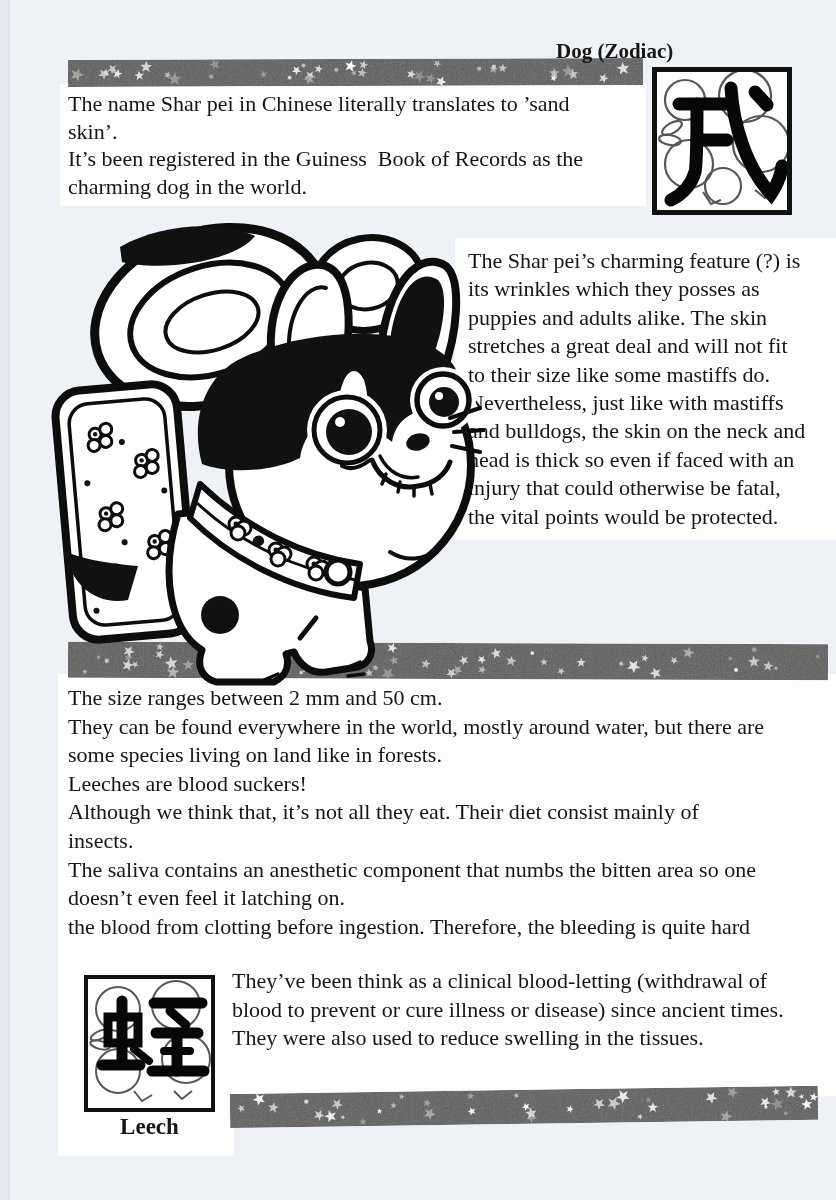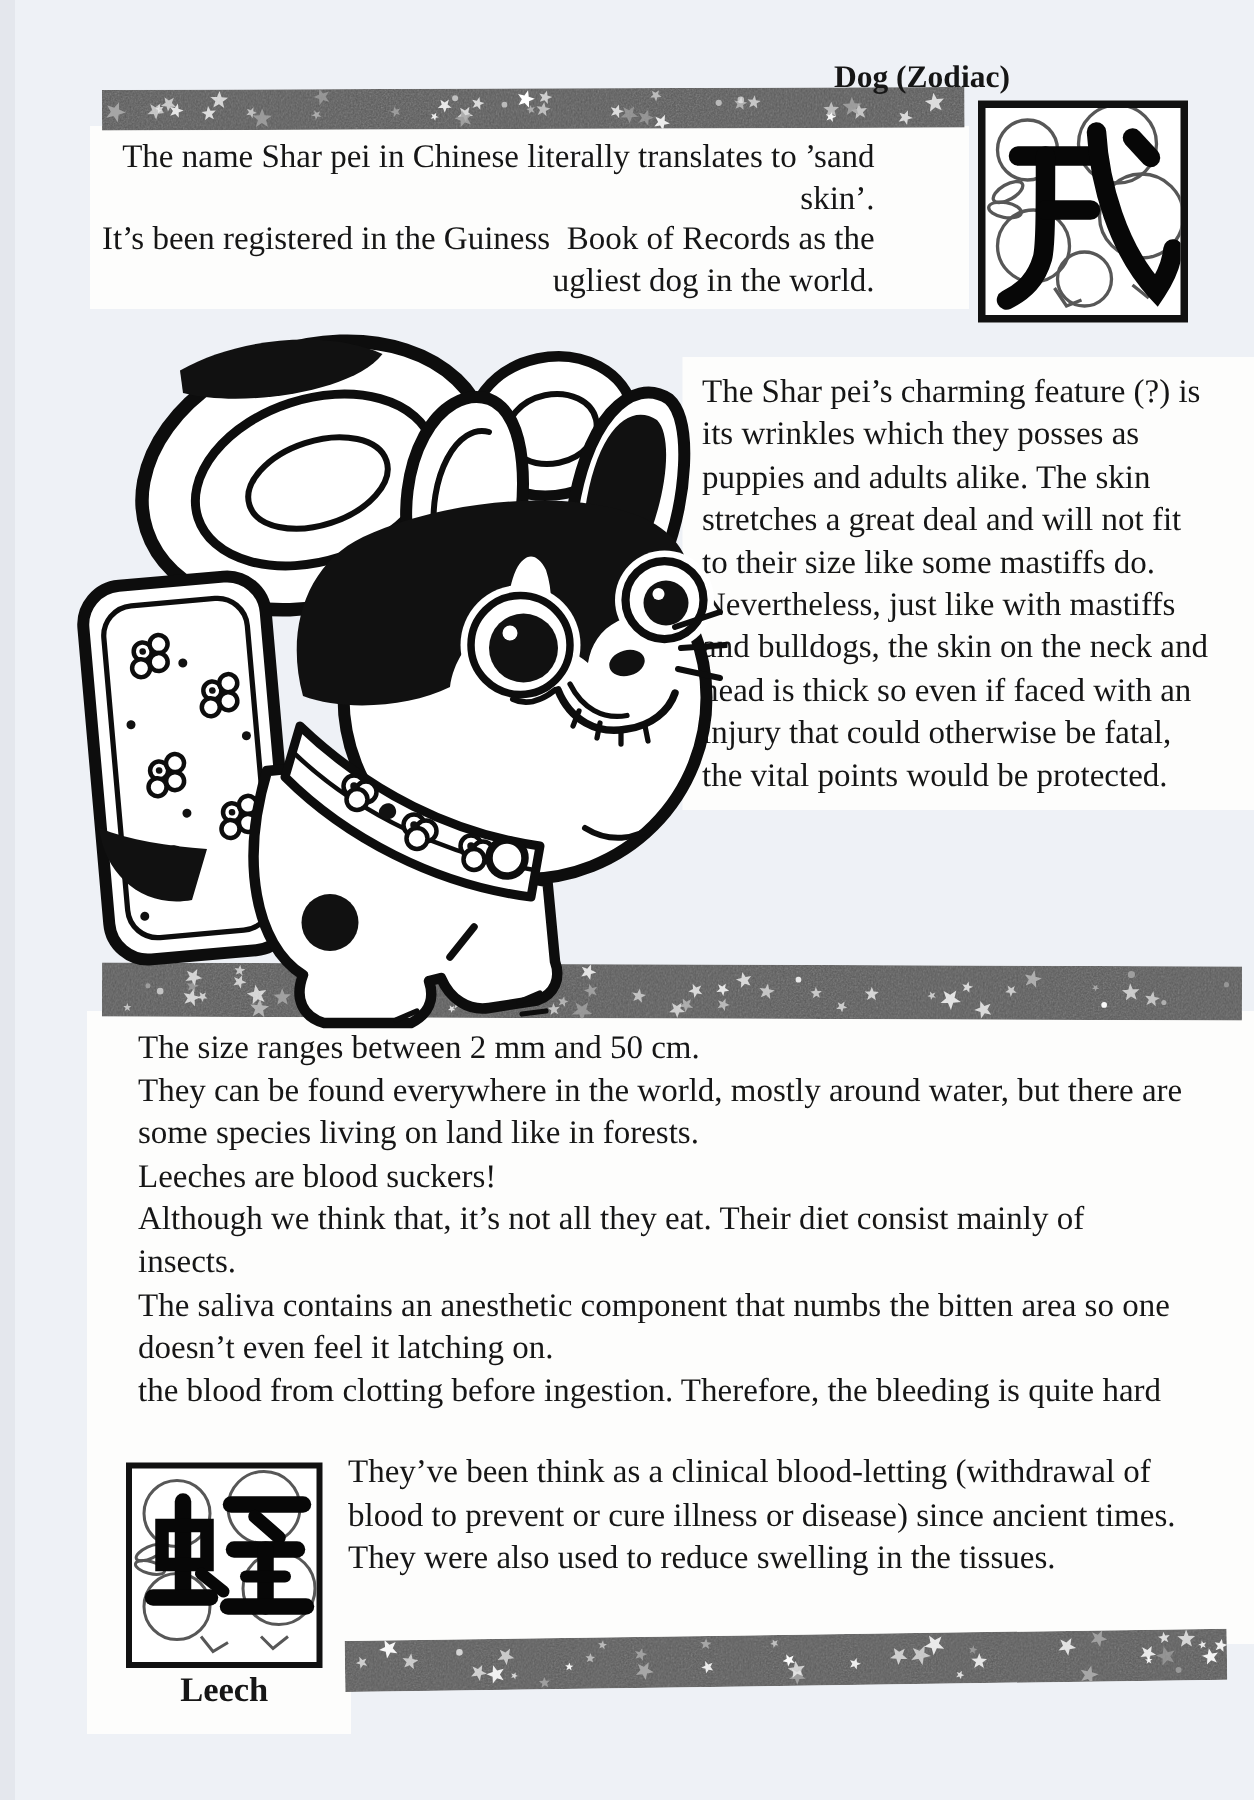--- a/index.html
+++ b/index.html
@@ -7,23 +7,23 @@
     position:relative;
     width:836px;height:1200px;
     background:var(--page-bg,#f0f2f7);
     overflow:hidden;
     font-family:"Liberation Serif","DejaVu Serif",serif;
     color:var(--ink,#161616);
   }
   .white-block{position:absolute;background:var(--paper,#fdfdfc);}
   .tblock{position:absolute;white-space:nowrap;z-index:4;}
   .tline{white-space:pre;}
-  #intro-block{left:68px;top:90px;font-size:22px;line-height:27.5px;text-align:right;}
+  #intro-block{left:68px;top:90px;font-size:22px;line-height:27.5px;}
   #sharpei-body-block{left:468px;top:247px;font-size:22px;line-height:28.4px;}
-  #leech-body-block{left:68px;top:684px;font-size:22px;line-height:28.6px;margin-left:24px;}
+  #leech-body-block{left:68px;top:684px;font-size:22px;line-height:28.6px;}
   #leech-cont-block{left:232px;top:967px;font-size:22px;line-height:28.5px;}
   #page-title{
     position:absolute;left:556px;top:39px;width:240px;
     text-align:left;font-weight:bold;font-size:21px;z-index:4;
   }
   .star-banner{position:absolute;z-index:2;line-height:0;}
   #banner-top{left:68px;top:59px;width:575px;height:27px;transform:rotate(-0.2deg);}
   #banner-mid{left:68px;top:643px;width:760px;height:36px;transform:rotate(0.2deg);}
   #banner-bottom{left:230px;top:1094px;width:588px;height:34px;transform:rotate(-0.8deg);transform-origin:left center;}
   .kanji-box{
@@ -239,21 +239,21 @@
         <path d="M74,16 C76,50 88,94 114,122 C120,113 124,104 125,94"></path>
         <path d="M98,20 L110,33"></path>
       </g>
     </svg>
   </div>
 
   <div class="tblock" id="intro-block">
       <div class="tline">The name Shar pei in Chinese literally translates to ’sand</div>
       <div class="tline">skin’.</div>
       <div class="tline">It’s been registered in the Guiness  Book of Records as the</div>
-      <div class="tline">ugliest dog in the world.</div>
+      <div class="tline">charming dog in the world.</div>
     </div>
 
   <div class="tblock" id="sharpei-body-block">
       <div class="tline">The Shar pei’s charming feature (?) is</div>
       <div class="tline">its wrinkles which they posses as</div>
       <div class="tline">puppies and adults alike. The skin</div>
       <div class="tline">stretches a great deal and will not fit</div>
       <div class="tline">to their size like some mastiffs do.</div>
       <div class="tline">Nevertheless, just like with mastiffs</div>
       <div class="tline">and bulldogs, the skin on the neck and</div>

